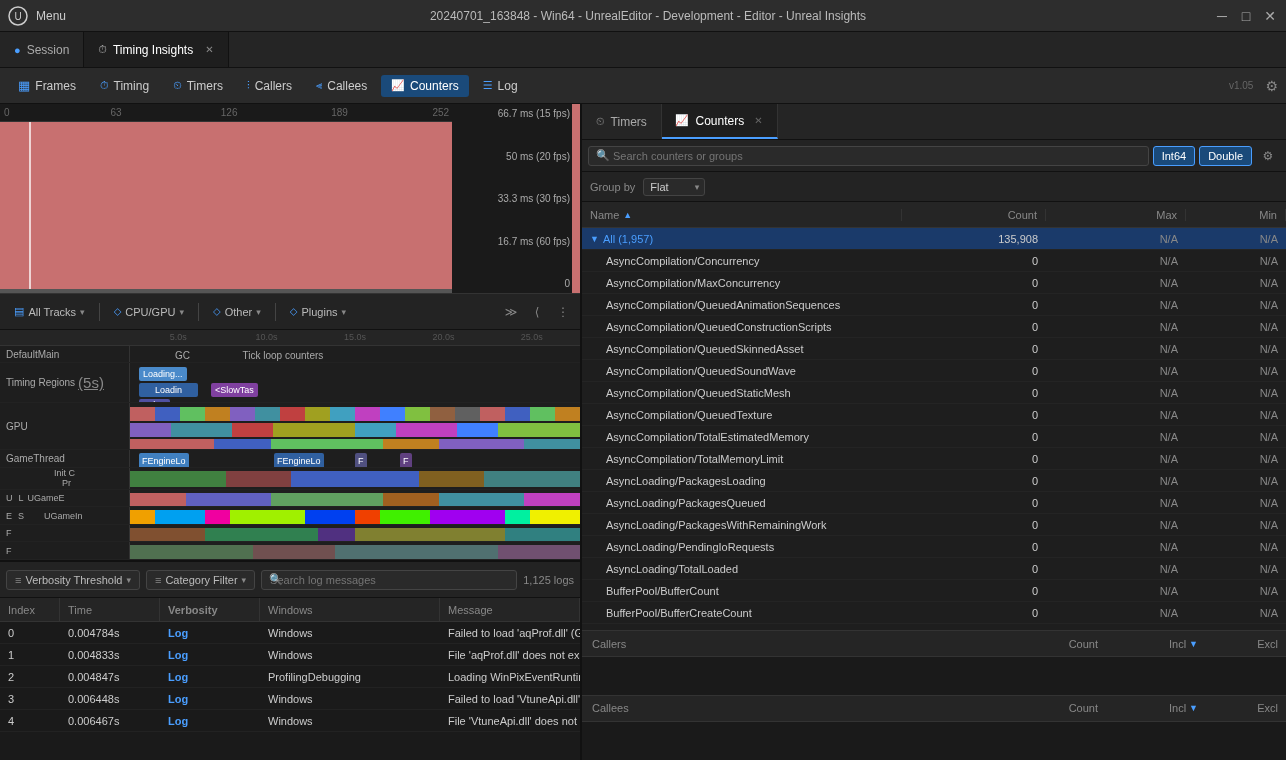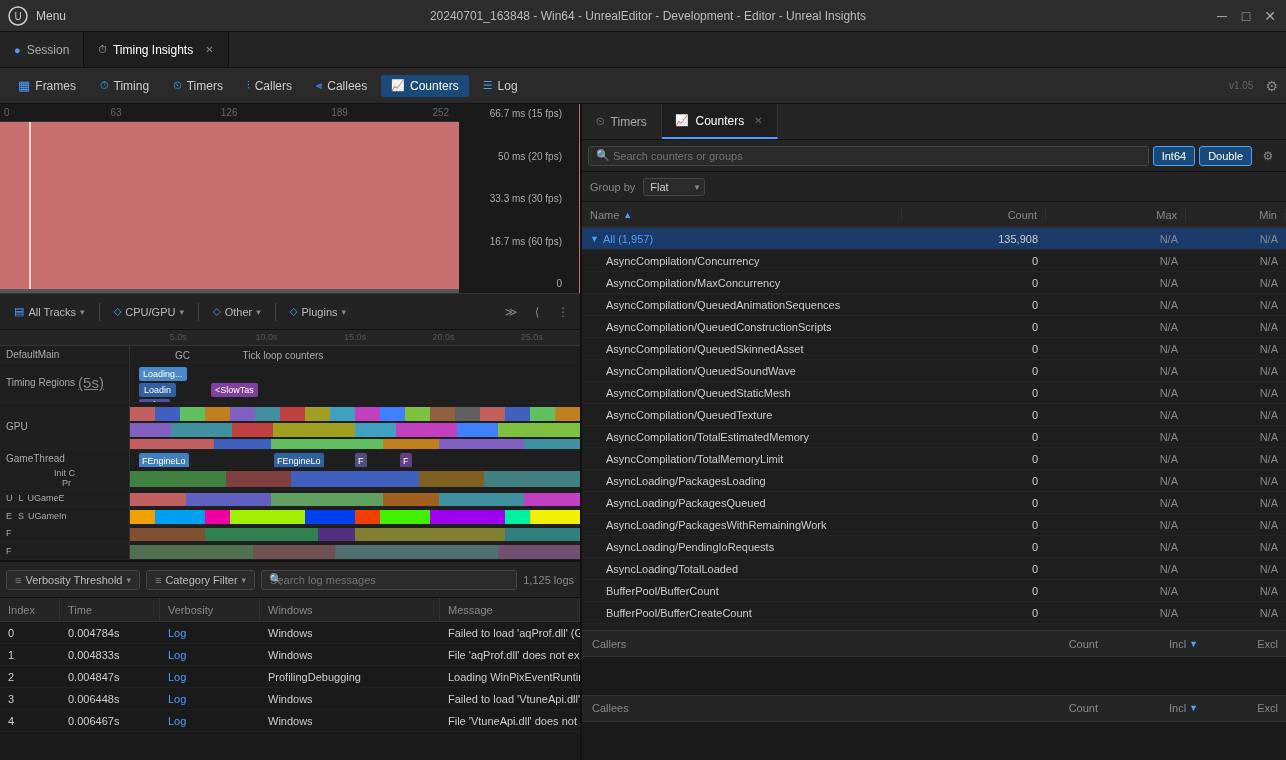--- a/index.html
+++ b/index.html
@@ -27,21 +27,21 @@
 
     
     #main { display: flex; height: calc(760px - 104px); }
 
     
     #left-panel { width: 582px; display: flex; flex-direction: column; border-right: 2px solid #111; }
 
     
     #timeline-area { height: 190px; background: #2a1a1a; border-bottom: 1px solid #333; position: relative; overflow: hidden; }
     .timeline-bg { width: 100%; height: 100%; background: #c87070; position: relative; }
-    .fps-labels { position: absolute; right: 1px; top: 0; width: 120px; height: 100%; background: #1a1a1a; display: flex; flex-direction: column; justify-content: space-between; padding: 4px 17px; }
+    .fps-labels { position: absolute; right: 8px; top: 0; width: 120px; height: 100%; background: #1a1a1a; display: flex; flex-direction: column; justify-content: space-between; padding: 4px 2px; }
     .fps-label { font-size: 10px; color: #aaa; text-align: right; }
 
     
     #track-controls { height: 36px; background: #232323; display: flex; align-items: center; padding: 0 6px; gap: 4px; border-bottom: 1px solid #111; }
     .track-ctrl-btn { display: flex; align-items: center; gap: 4px; padding: 3px 8px; color: #bbb; cursor: pointer; font-size: 11px; border-radius: 3px; }
     .track-sep { width: 1px; height: 18px; background: #444; margin: 0 2px; }
     .track-more { margin-left: auto; display: flex; gap: 4px; }
     .track-icon-btn { width: 22px; height: 22px; display: flex; align-items: center; justify-content: center; cursor: pointer; color: #888; border-radius: 3px; }
 
     
@@ -53,21 +53,21 @@
     
     #log-panel { height: 200px; background: #1a1a1a; border-top: 2px solid #111; display: flex; flex-direction: column; }
     #log-toolbar { height: 36px; background: #232323; display: flex; align-items: center; padding: 0 6px; gap: 6px; border-bottom: 1px solid #111; }
     .log-filter-btn { display: flex; align-items: center; gap: 4px; padding: 3px 8px; color: #bbb; cursor: pointer; font-size: 11px; border-radius: 3px; border: 1px solid #444; background: #2a2a2a; }
     .log-search { flex: 1; background: #2a2a2a; border: 1px solid #444; border-radius: 3px; padding: 3px 8px; color: #888; font-size: 11px; }
     .log-count { color: #888; font-size: 11px; margin-left: auto; white-space: nowrap; }
     #log-header { display: flex; background: #252525; border-bottom: 1px solid #333; height: 24px; }
     .log-col-header { padding: 0 8px; display: flex; align-items: center; font-size: 11px; color: #888; border-right: 1px solid #333; }
     .log-col-index { width: 60px; }
     .log-col-time { width: 100px; }
-    .log-col-verbosity { width: 100px; }
+    .log-col-verbosity { width: 100px; font-weight: bold; }
     .log-col-category { width: 180px; }
     .log-col-message { flex: 1; }
     #log-rows { flex: 1; overflow-y: auto; background: #1a1a1a; }
     .log-row { display: flex; height: 22px; align-items: center; border-bottom: 1px solid #222; }
     .log-cell { padding: 0 8px; font-size: 11px; overflow: hidden; white-space: nowrap; }
     .log-verbosity-log { color: #4a9eff; }
 
     
     #right-panel { flex: 1; display: flex; flex-direction: column; background: #1e1e1e; }
 
@@ -278,21 +278,21 @@
       </div>
 
       <div style="display:flex; height:50px; border-bottom:1px solid #222;">
         <div class="st-label">
           <span>Timing Regions</span>
           <span style="color:#888; font-size:15px; margin-left:3px;text-decoration:underline;">(5s)</span>
         </div>
         <div class="st-content">
 
           <div style="position:absolute; left:2%; top:4px; height:14px; background:#4a8aca; border-radius:2px; padding:0 4px; font-size:9px; color:#fff; display:flex; align-items:center; white-space:nowrap; overflow:hidden; max-width:30%;">Loading...</div>
-          <div style="position:absolute; left:2%; top:20px; height:14px; background:#3060a0; border-radius:2px; padding:0 5px; font-size:9px; color:#fff; display:flex; align-items:center;">Loadin</div>
+          <div style="position:absolute; left:2%; top:20px; height:14px; background:#3060a0; border-radius:2px; padding:0 16px; font-size:9px; color:#fff; display:flex; align-items:center;">Loadin</div>
           <div style="position:absolute; left:18%; top:20px; height:14px; background:#8040a0; border-radius:2px; padding:0 4px; font-size:9px; color:#fff; display:flex; align-items:center;">&lt;SlowTas</div>
           <div style="position:absolute; left:2%; top:36px; height:12px; background:#5050a0; border-radius:2px; padding:0 3px; font-size:9px; color:#fff; display:flex; align-items:center;">&lt;Slow</div>
         </div>
       </div>
 
       <div style="display:flex; height:60px; border-bottom:1px solid #222;">
         <div class="st-label">GPU</div>
         <div class="st-content">
 
           <div style="position:absolute; top:4px; left:0; right:0; height:50px; display:flex; flex-wrap:nowrap; overflow:hidden;">
@@ -382,21 +382,21 @@
             <div style="flex:3; height:16px; background:#4090a0;"></div>
             <div style="flex:2; height:16px; background:#c040c0;"></div>
           </div>
         </div>
       </div>
 
       <div style="display:flex; height:22px; border-bottom:1px solid #222;">
         <div class="st-label" style="font-size:9px;">
           <span>E</span>
           <span style="margin-left:6px;">S</span>
-          <span style="margin-left:4px;">UGameIn</span>
+          <span style="margin-left:20px;">UGameIn</span>
         </div>
         <div class="st-content">
           <div style="position:absolute; left:0; top:3px; right:0; height:16px; display:flex; flex-wrap:nowrap; overflow:hidden;">
             <div style="flex:1; height:16px; background:#f0a000;"></div>
             <div style="flex:2; height:16px; background:#00a0f0;"></div>
             <div style="flex:1; height:16px; background:#f000a0;"></div>
             <div style="flex:3; height:16px; background:#a0f000;"></div>
             <div style="flex:2; height:16px; background:#0040f0;"></div>
             <div style="flex:1; height:16px; background:#f04000;"></div>
             <div style="flex:2; height:16px; background:#40f000;"></div>

